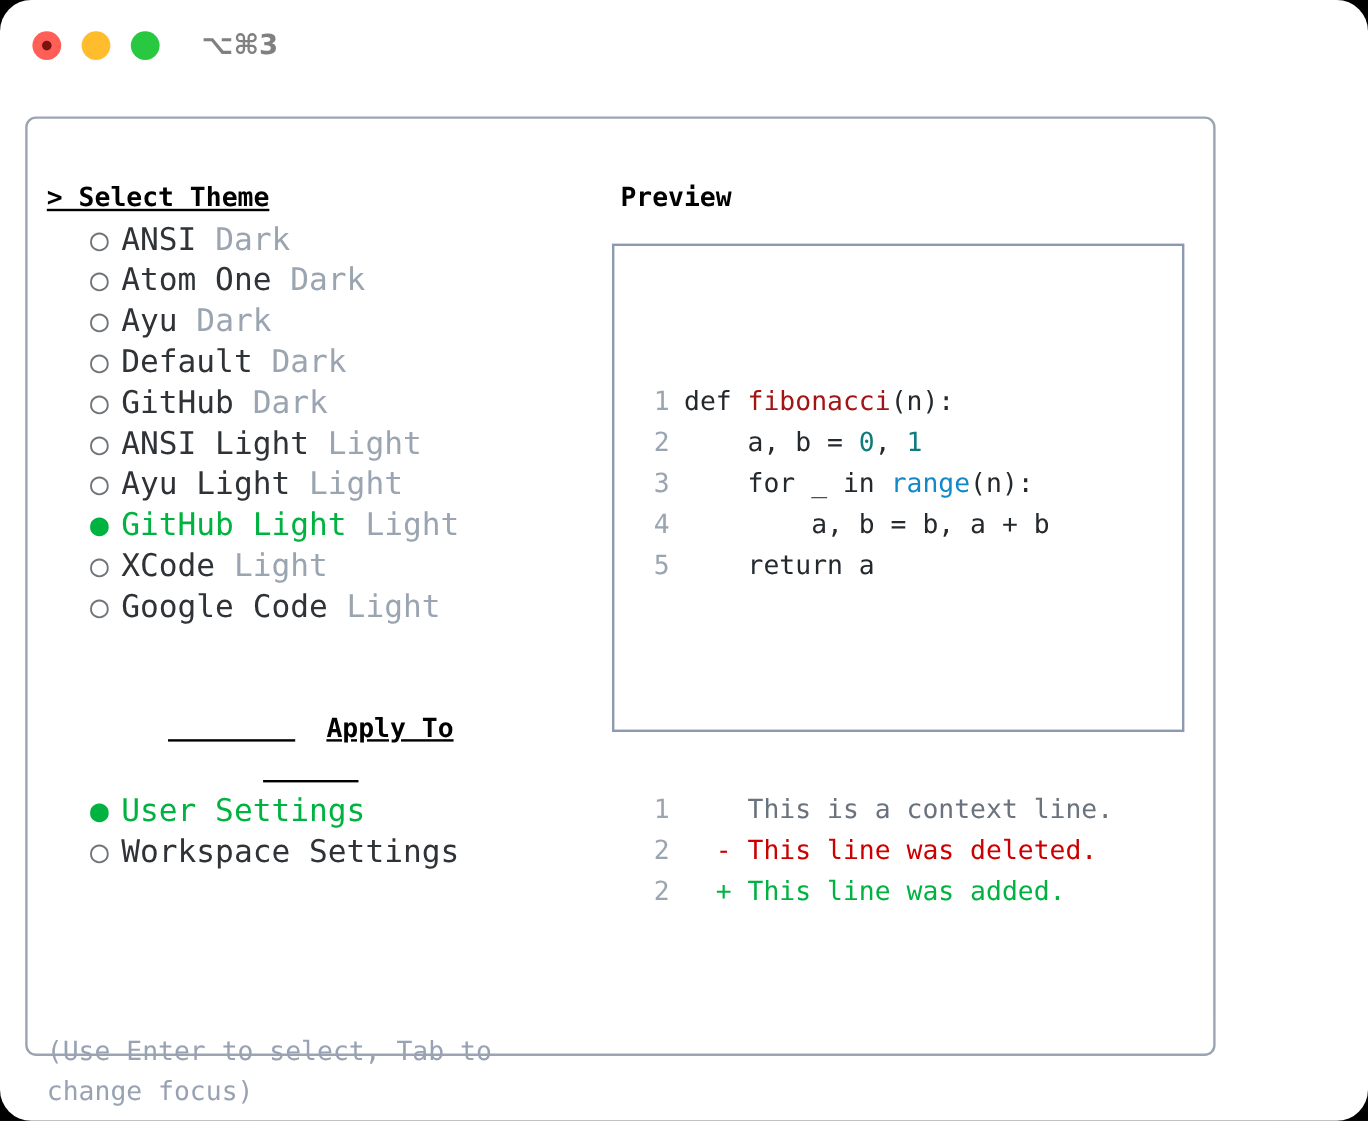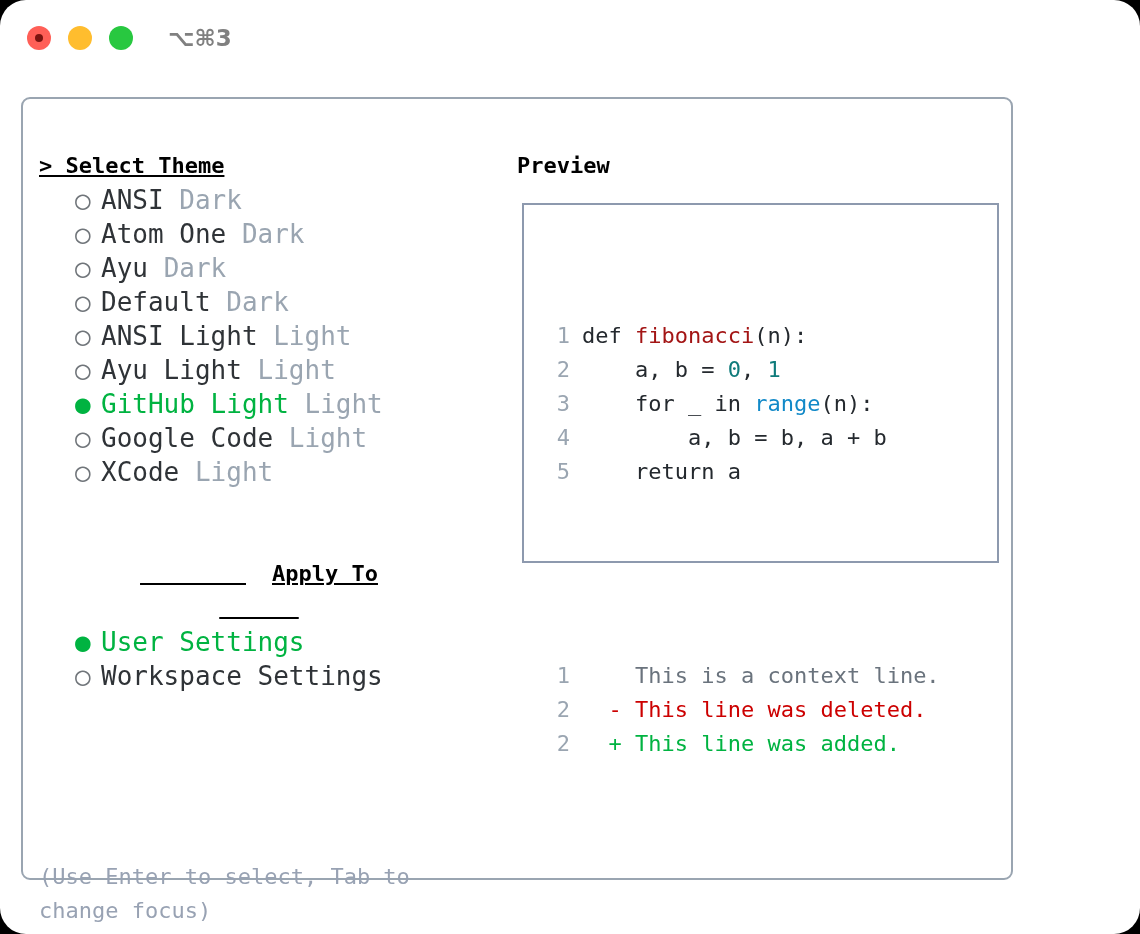--- a/index.html
+++ b/index.html
@@ -129,24 +129,24 @@
     top: 50px;
     font-size: 22px;
     font-weight: bold;
     color: #000000;
     line-height: 34px;
     margin-left: 15px;
   }
 
   #preview-box {
     position: absolute;
-    left: 499px;
+    left: 487px;
     top: 104px;
     width: 477px;
-    height: 360px;
+    height: 407px;
     border: 2px solid #8d99ae;
     box-sizing: border-box;
     background: #ffffff;
   }
 
   #code {
     position: absolute;
     left: 20px;
     top: 46px;
     font-size: 22px;
@@ -186,25 +186,26 @@
 
   <div id="panel">
 
     <div id="left-col">
       <div class="section-header">&gt; Select Theme</div>
       <div id="theme-items">
           <div class="opt-row"><span class="marker">○</span><span class="opt-name">ANSI </span><span class="opt-cat">Dark</span></div>
           <div class="opt-row"><span class="marker">○</span><span class="opt-name">Atom One </span><span class="opt-cat">Dark</span></div>
           <div class="opt-row"><span class="marker">○</span><span class="opt-name">Ayu </span><span class="opt-cat">Dark</span></div>
           <div class="opt-row"><span class="marker">○</span><span class="opt-name">Default </span><span class="opt-cat">Dark</span></div>
+          <div class="opt-row"><span class="marker">○</span><span class="opt-name">GitHub </span><span class="opt-cat">Dark</span></div>
           <div class="opt-row"><span class="marker">○</span><span class="opt-name">ANSI Light </span><span class="opt-cat">Light</span></div>
           <div class="opt-row"><span class="marker">○</span><span class="opt-name">Ayu Light </span><span class="opt-cat">Light</span></div>
           <div class="opt-row selected"><span class="marker selected">●</span><span class="opt-name">GitHub Light </span><span class="opt-cat">Light</span></div>
+          <div class="opt-row"><span class="marker">○</span><span class="opt-name">XCode </span><span class="opt-cat">Light</span></div>
           <div class="opt-row"><span class="marker">○</span><span class="opt-name">Google Code </span><span class="opt-cat">Light</span></div>
-          <div class="opt-row"><span class="marker">○</span><span class="opt-name">XCode </span><span class="opt-cat">Light</span></div>
         </div>
       <div class="spacer-sm"></div>
       <div class="section-header" style="font-weight:bold;text-align:center;">
         <span class="marker"> </span><span>Apply To</span>
       </div>
       <div id="apply-items">
           <div class="opt-row selected"><span class="marker selected">●</span><span class="opt-name">User Settings</span></div>
           <div class="opt-row"><span class="marker">○</span><span class="opt-name">Workspace Settings</span></div>
         </div>
     </div>

